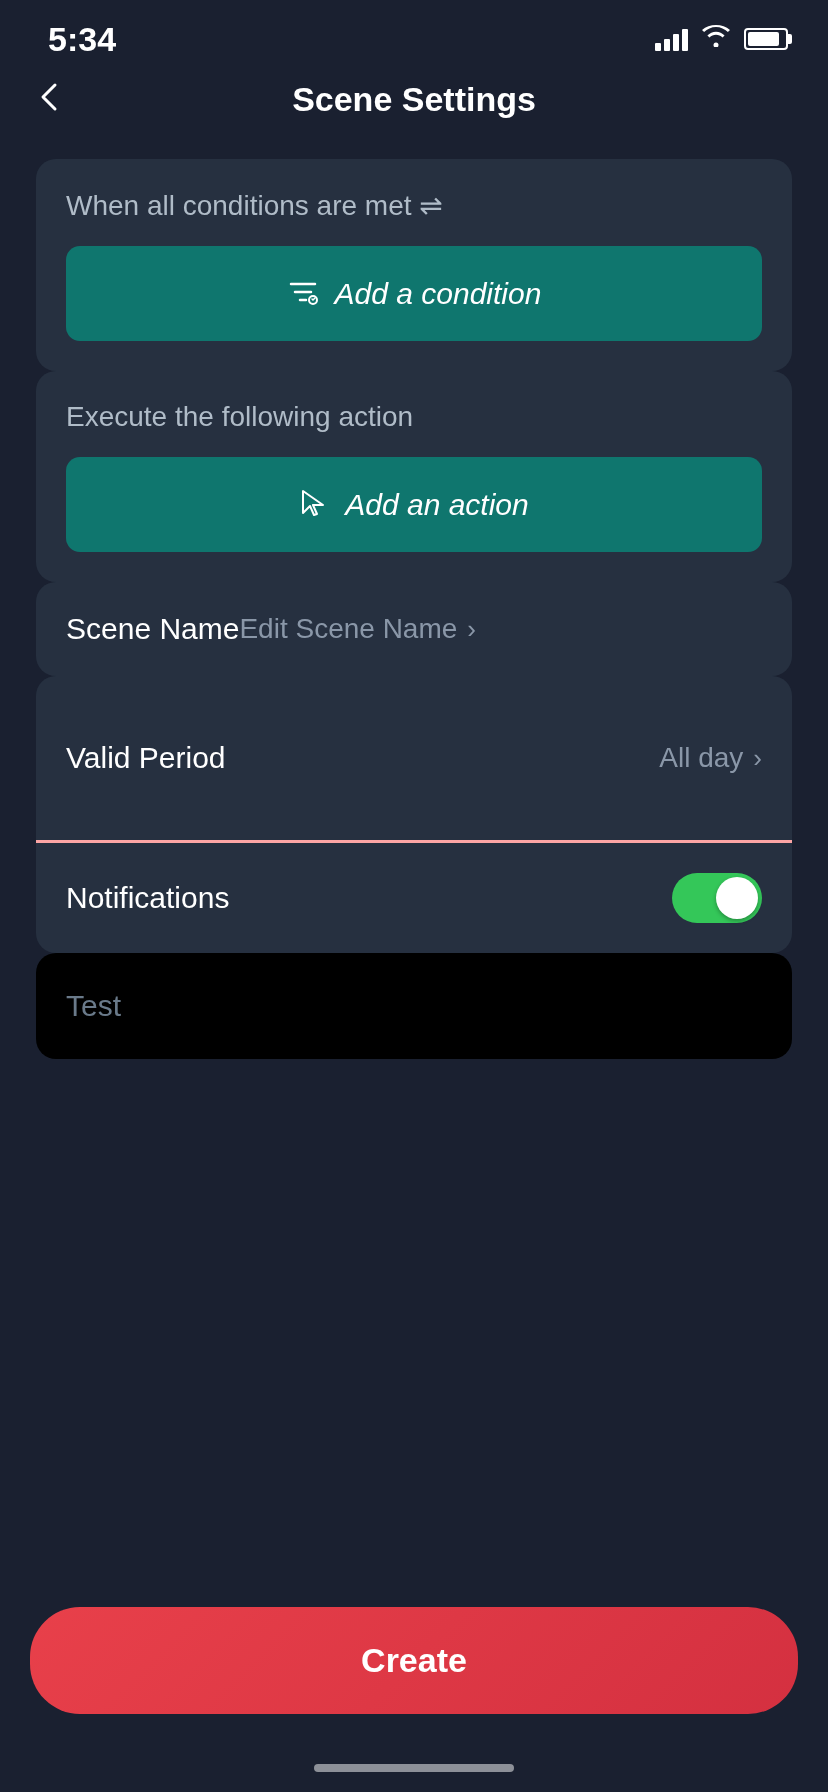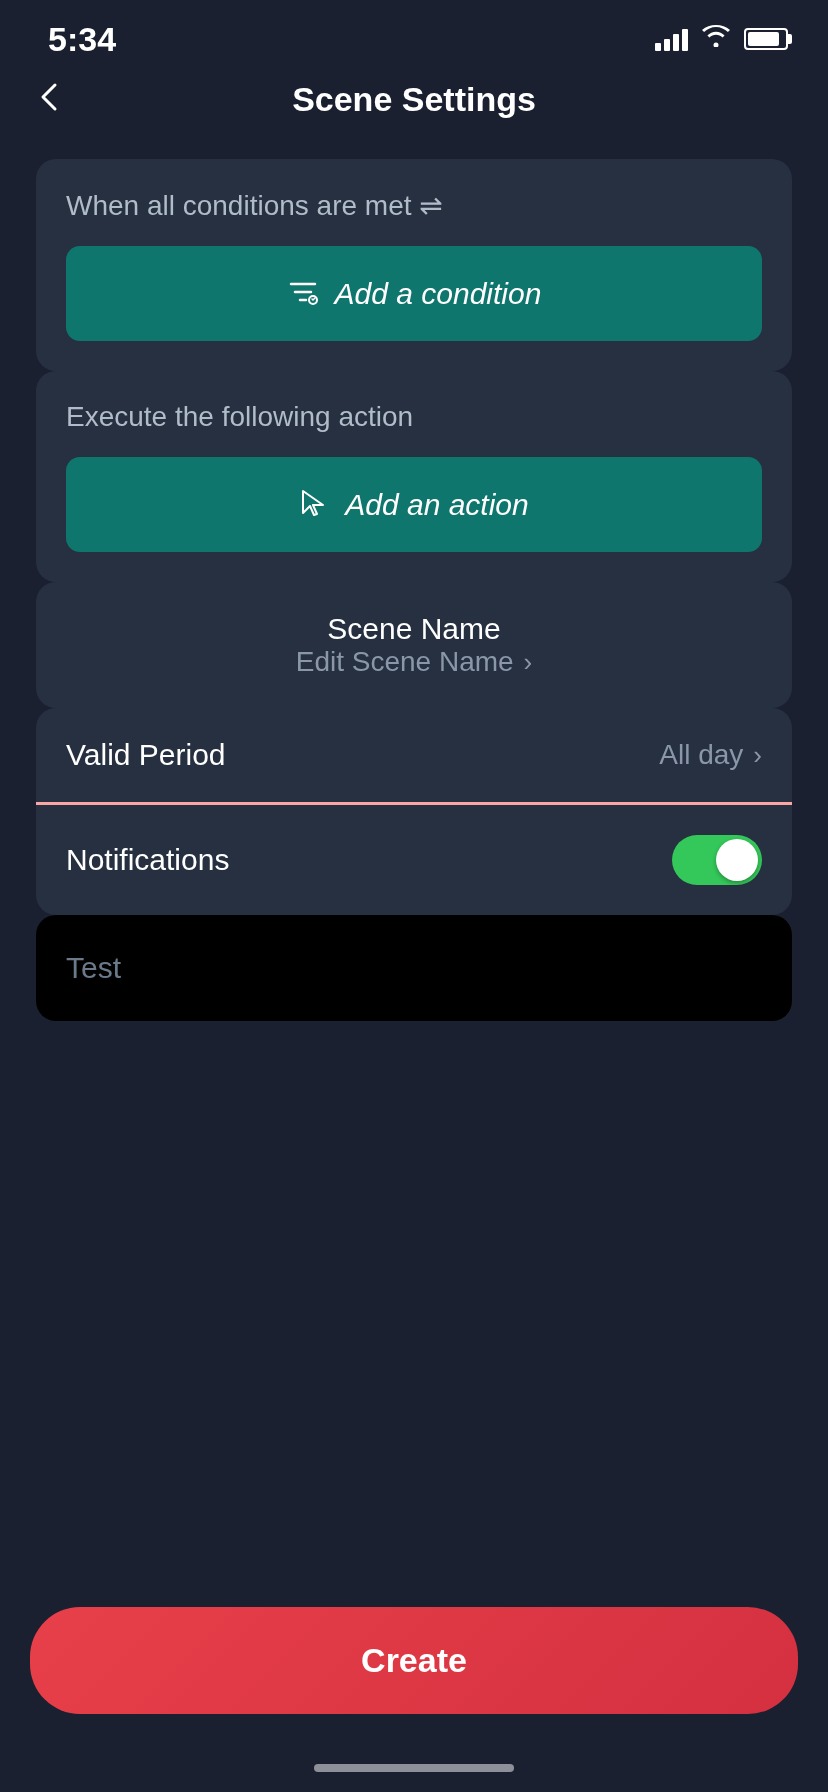--- a/index.html
+++ b/index.html
@@ -165,21 +165,20 @@
     .scene-name-card {
       background-color: #263040;
       border-radius: 20px;
       padding: 0 30px;
     }
 
     .scene-name-row {
       display: flex;
       align-items: center;
       padding: 30px 0;
-      flex-direction: column;
     }
 
     .scene-name-label {
       font-size: 30px;
       font-weight: 500;
       color: #ffffff;
     }
 
     .scene-name-value {
       display: flex;
@@ -194,20 +193,21 @@
       background-color: #263040;
       border-radius: 20px;
       overflow: hidden;
     }
 
     .settings-row {
       display: flex;
       align-items: center;
       justify-content: space-between;
       padding: 30px 30px;
+      margin-top: 35px;
     }
 
     .settings-row + .settings-row {
       border-top: 3px solid #fca5a5;
     }
 
     .settings-label {
       font-size: 30px;
       font-weight: 500;
       color: #ffffff;

